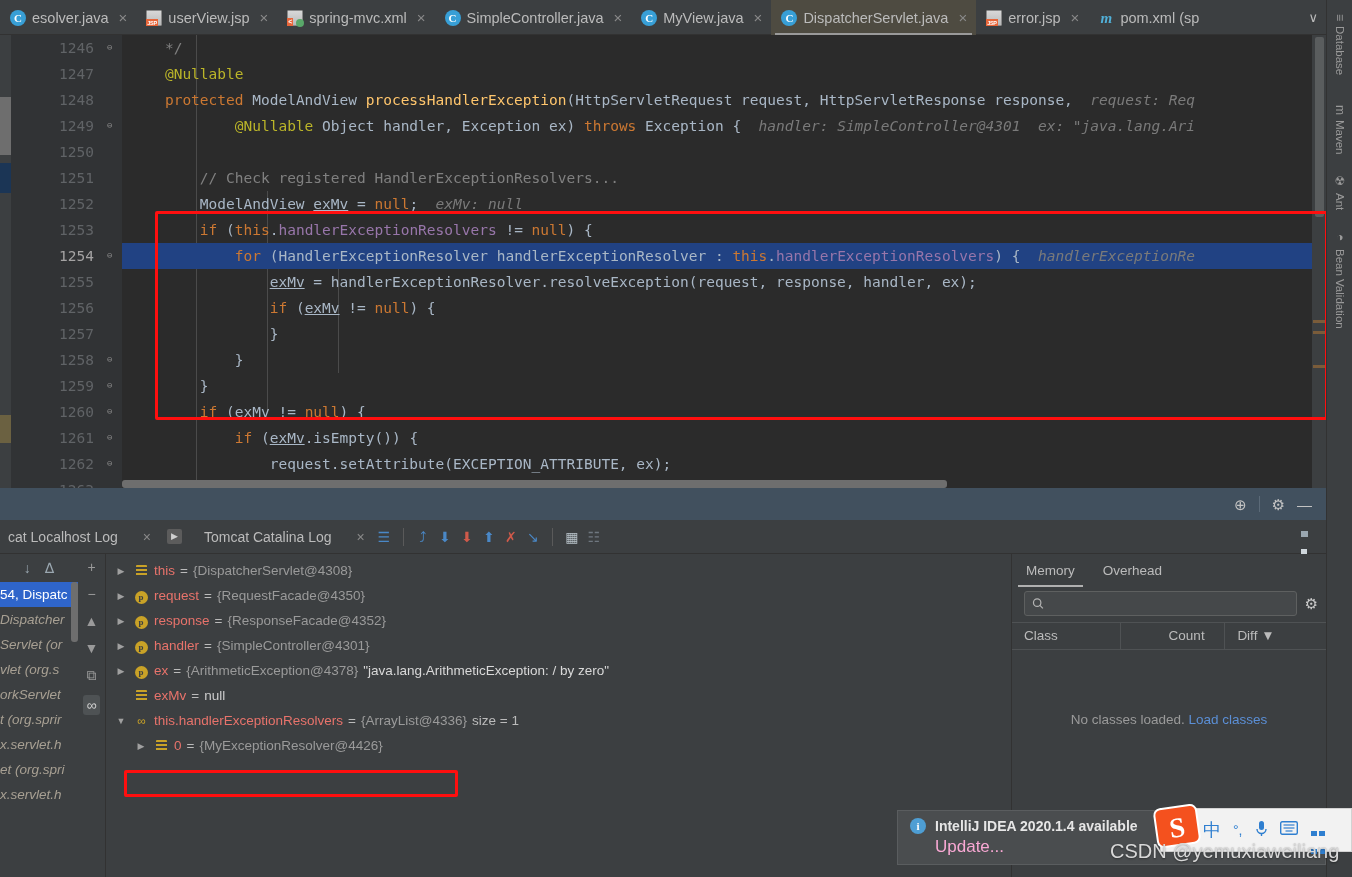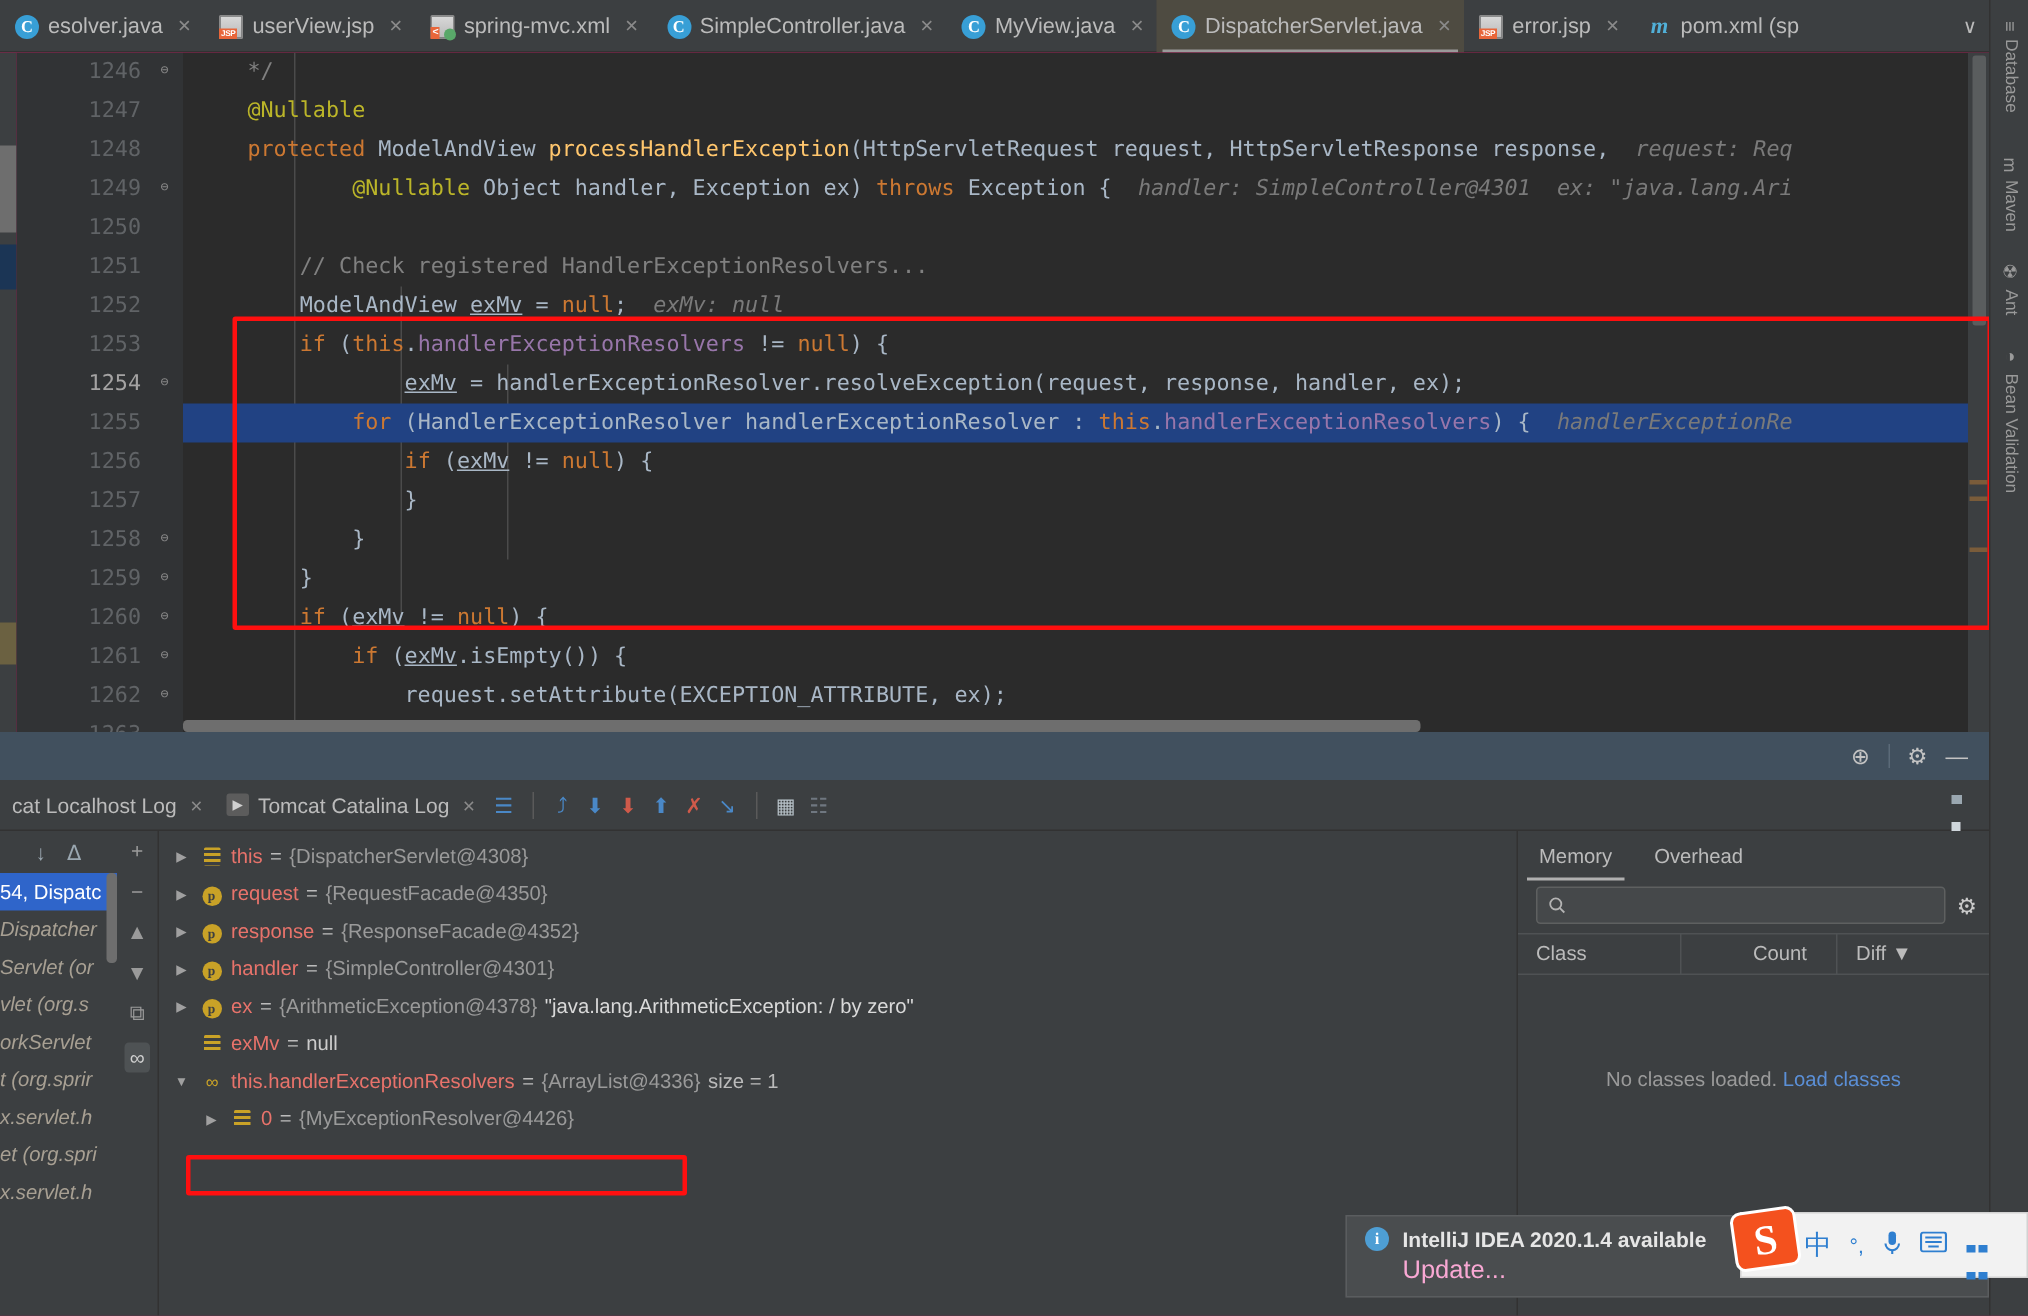--- a/index.html
+++ b/index.html
@@ -158,21 +158,21 @@
   }
   .hb-icon { color: #c3c3c3; font-size: 15px; line-height: 1; }
   .hb-sep { width: 1px; height: 16px; background: #5b6a78; }
 
   .debug-tabs {
     position: absolute; left: 0; top: 32px; width: 1326px; height: 34px;
     background: #3c3f41; display: flex; align-items: center;
     border-bottom: 1px solid #323232;
   }
   .dtab {
-    display: flex; align-items: flex-start; gap: 6px; padding: 0 8px;
+    display: flex; align-items: flex-start; gap: 22px; padding: 0 8px;
     color: #bbbbbb; font-size: 14px; white-space: nowrap;
   }
   .dtab .x { color: #8a8a8a; font-size: 14px; margin-left: 3px; }
   .play-sq {
     width: 15px; height: 15px; background: #5c5c5c; color: #d0d0d0;
     font-size: 9px; text-align: center; line-height: 15px; border-radius: 2px;
   }
   .tbsep { width: 1px; height: 18px; background: #5a5a5a; margin: 0 8px; }
   .tbicon { width: 22px; text-align: center; color: #9aa7b0; font-size: 14px; }
 
@@ -404,22 +404,22 @@
       <div class="indent-guide" style="left:145px;top:156px;height:220px;"></div>
       <div class="indent-guide" style="left:216px;top:208px;height:130px;"></div>
     <div class="line"><span class="codetext"><span class="cmt">    */</span></span></div>
         <div class="line"><span class="codetext"><span class="ann">    @Nullable</span></span></div>
         <div class="line"><span class="codetext"><span class="txt">    </span><span class="kw">protected</span><span class="txt"> ModelAndView </span><span class="mth">processHandlerException</span><span class="txt">(HttpServletRequest request, HttpServletResponse response,</span><span class="hint">  request: Req</span></span></div>
         <div class="line"><span class="codetext"><span class="txt">            </span><span class="ann">@Nullable</span><span class="txt"> Object handler, Exception ex) </span><span class="kw">throws</span><span class="txt"> Exception {</span><span class="hint">  handler: SimpleController@4301  ex: "java.lang.Ari</span></span></div>
         <div class="line"><span class="codetext"></span></div>
         <div class="line"><span class="codetext"><span class="cmt">        // Check registered HandlerExceptionResolvers...</span></span></div>
         <div class="line"><span class="codetext"><span class="txt">        ModelAndView </span><span class="txt" style="text-decoration:underline;">exMv</span><span class="txt"> = </span><span class="kw">null</span><span class="txt">;</span><span class="hint">  exMv: null</span></span></div>
         <div class="line"><span class="codetext"><span class="txt">        </span><span class="kw">if</span><span class="txt"> (</span><span class="kw">this</span><span class="txt">.</span><span class="fld">handlerExceptionResolvers</span><span class="txt"> != </span><span class="kw">null</span><span class="txt">) {</span></span></div>
+        <div class="line hl-line"><span class="codetext"><span class="txt">            </span><span class="kw">for</span><span class="txt"> (HandlerExceptionResolver handlerExceptionResolver : </span><span class="kw">this</span><span class="txt">.</span><span class="fld">handlerExceptionResolvers</span><span class="txt">) {</span><span class="hint">  handlerExceptionRe</span></span></div>
         <div class="line"><span class="codetext"><span class="txt">                </span><span class="txt" style="text-decoration:underline;">exMv</span><span class="txt"> = handlerExceptionResolver.resolveException(request, response, handler, ex);</span></span></div>
-        <div class="line hl-line"><span class="codetext"><span class="txt">            </span><span class="kw">for</span><span class="txt"> (HandlerExceptionResolver handlerExceptionResolver : </span><span class="kw">this</span><span class="txt">.</span><span class="fld">handlerExceptionResolvers</span><span class="txt">) {</span><span class="hint">  handlerExceptionRe</span></span></div>
         <div class="line"><span class="codetext"><span class="txt">                </span><span class="kw">if</span><span class="txt"> (</span><span class="txt" style="text-decoration:underline;">exMv</span><span class="txt"> != </span><span class="kw">null</span><span class="txt">) {</span></span></div>
         <div class="line"><span class="codetext"><span class="txt">                }</span></span></div>
         <div class="line"><span class="codetext"><span class="txt">            }</span></span></div>
         <div class="line"><span class="codetext"><span class="txt">        }</span></span></div>
         <div class="line"><span class="codetext"><span class="txt">        </span><span class="kw">if</span><span class="txt"> (</span><span class="txt" style="text-decoration:underline;">exMv</span><span class="txt"> != </span><span class="kw">null</span><span class="txt">) {</span></span></div>
         <div class="line"><span class="codetext"><span class="txt">            </span><span class="kw">if</span><span class="txt"> (</span><span class="txt" style="text-decoration:underline;">exMv</span><span class="txt">.isEmpty()) {</span></span></div>
         <div class="line"><span class="codetext"><span class="txt">                request.setAttribute(EXCEPTION_ATTRIBUTE, ex);</span></span></div>
       </div>
 
     <div class="markerbar">
@@ -637,13 +637,14 @@
           <rect x="0.7" y="0.7" width="16.6" height="12.6" rx="1.5" fill="none" stroke="#2f7fd0" stroke-width="1.4"></rect>
           <line x1="3.5" y1="4" x2="14.5" y2="4" stroke="#2f7fd0" stroke-width="1.2"></line>
           <line x1="3.5" y1="7" x2="14.5" y2="7" stroke="#2f7fd0" stroke-width="1.2"></line>
           <line x1="5.5" y1="10" x2="12.5" y2="10" stroke="#2f7fd0" stroke-width="1.2"></line>
         </svg>
     </span>
     <span class="sq4"><i></i><i></i><br><i></i><i></i></span>
   </div>
   <div class="sogou">S</div>
 
+  <div class="watermark">CSDN @yemuxiaweiliang</div>
 </div>
 
 </body></html>

